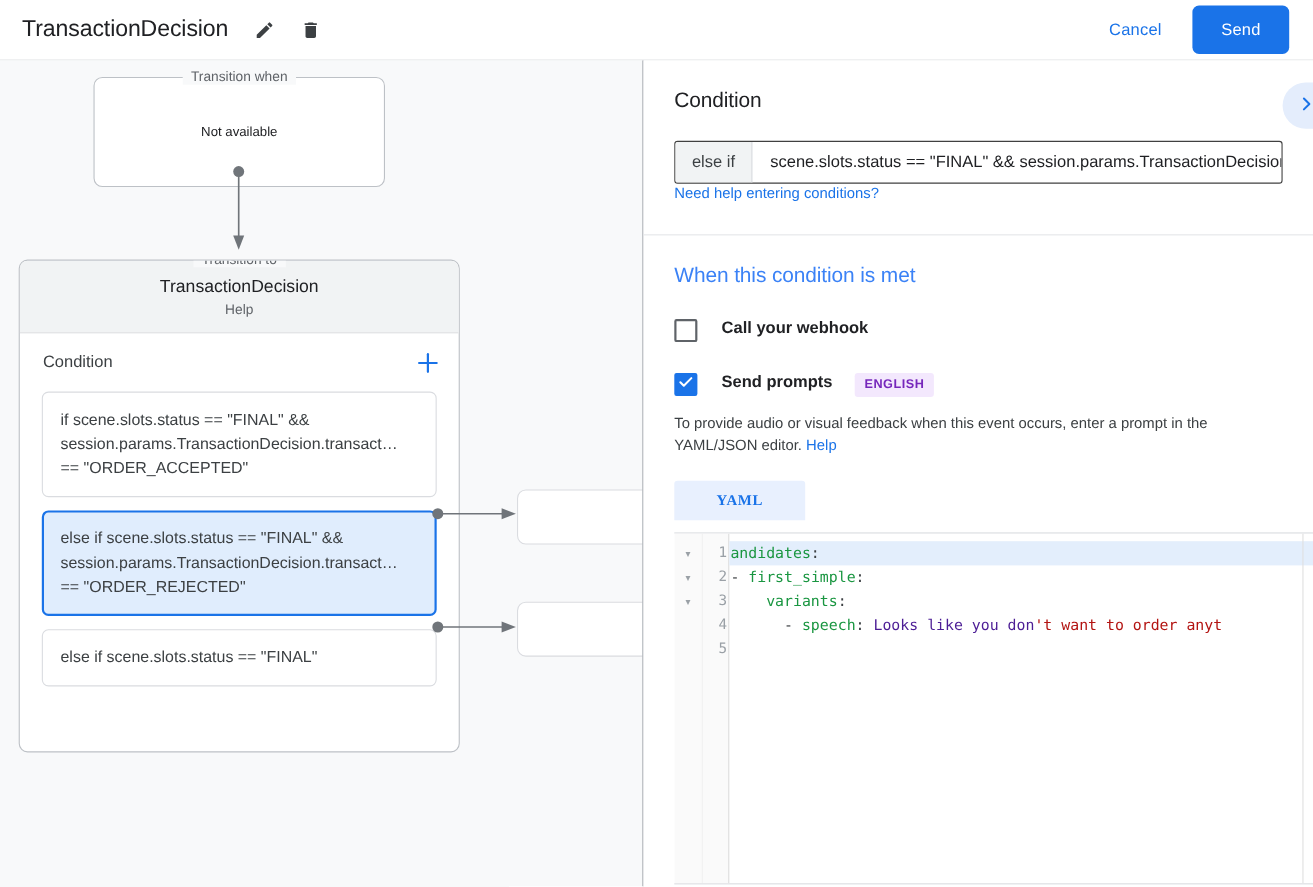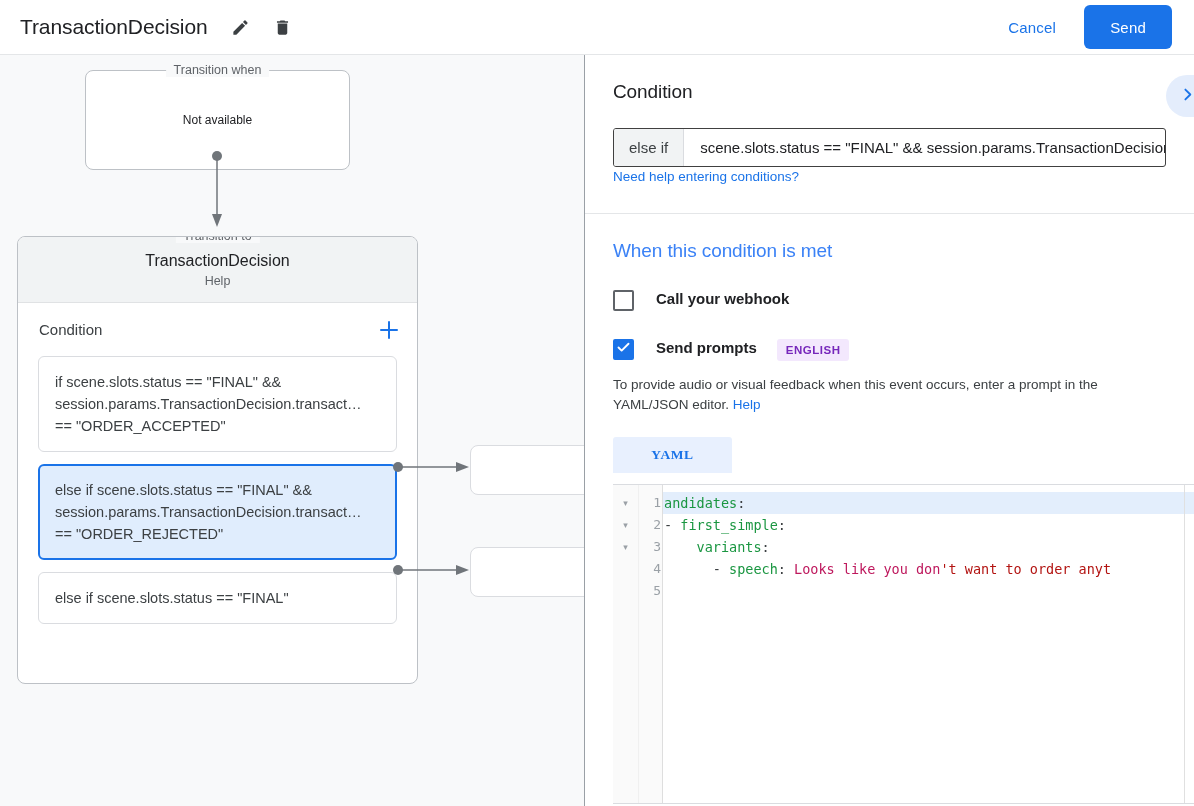--- a/index.html
+++ b/index.html
@@ -210,21 +210,21 @@
   .ed-code {
     flex: 1; padding-top: 7px; font-family: "DejaVu Sans Mono", monospace;
     font-size: 13.5px; line-height: 22px; white-space: pre; overflow: hidden;
     position: relative;
   }
   .ed-code .row { height: 22px; padding-left: 1px; }
   .ed-code .row.hl { background: #e3eefc; margin-left: -1px; padding-left: 2px; }
   .k { color: #1a9641; }
   .s { color: #b31412; }
   .p { color: #3c4043; }
-  .t { color: #be185d; }
+  .t { color: #4c1d95; }
   .ed-right-border {
     position: absolute; right: 18px; top: 0; bottom: 0; width: 1px; background: #e0e0e0;
   }
 </style>
 </head>
 <body>
 
 <div id="app">
 
   <div class="topbar">

